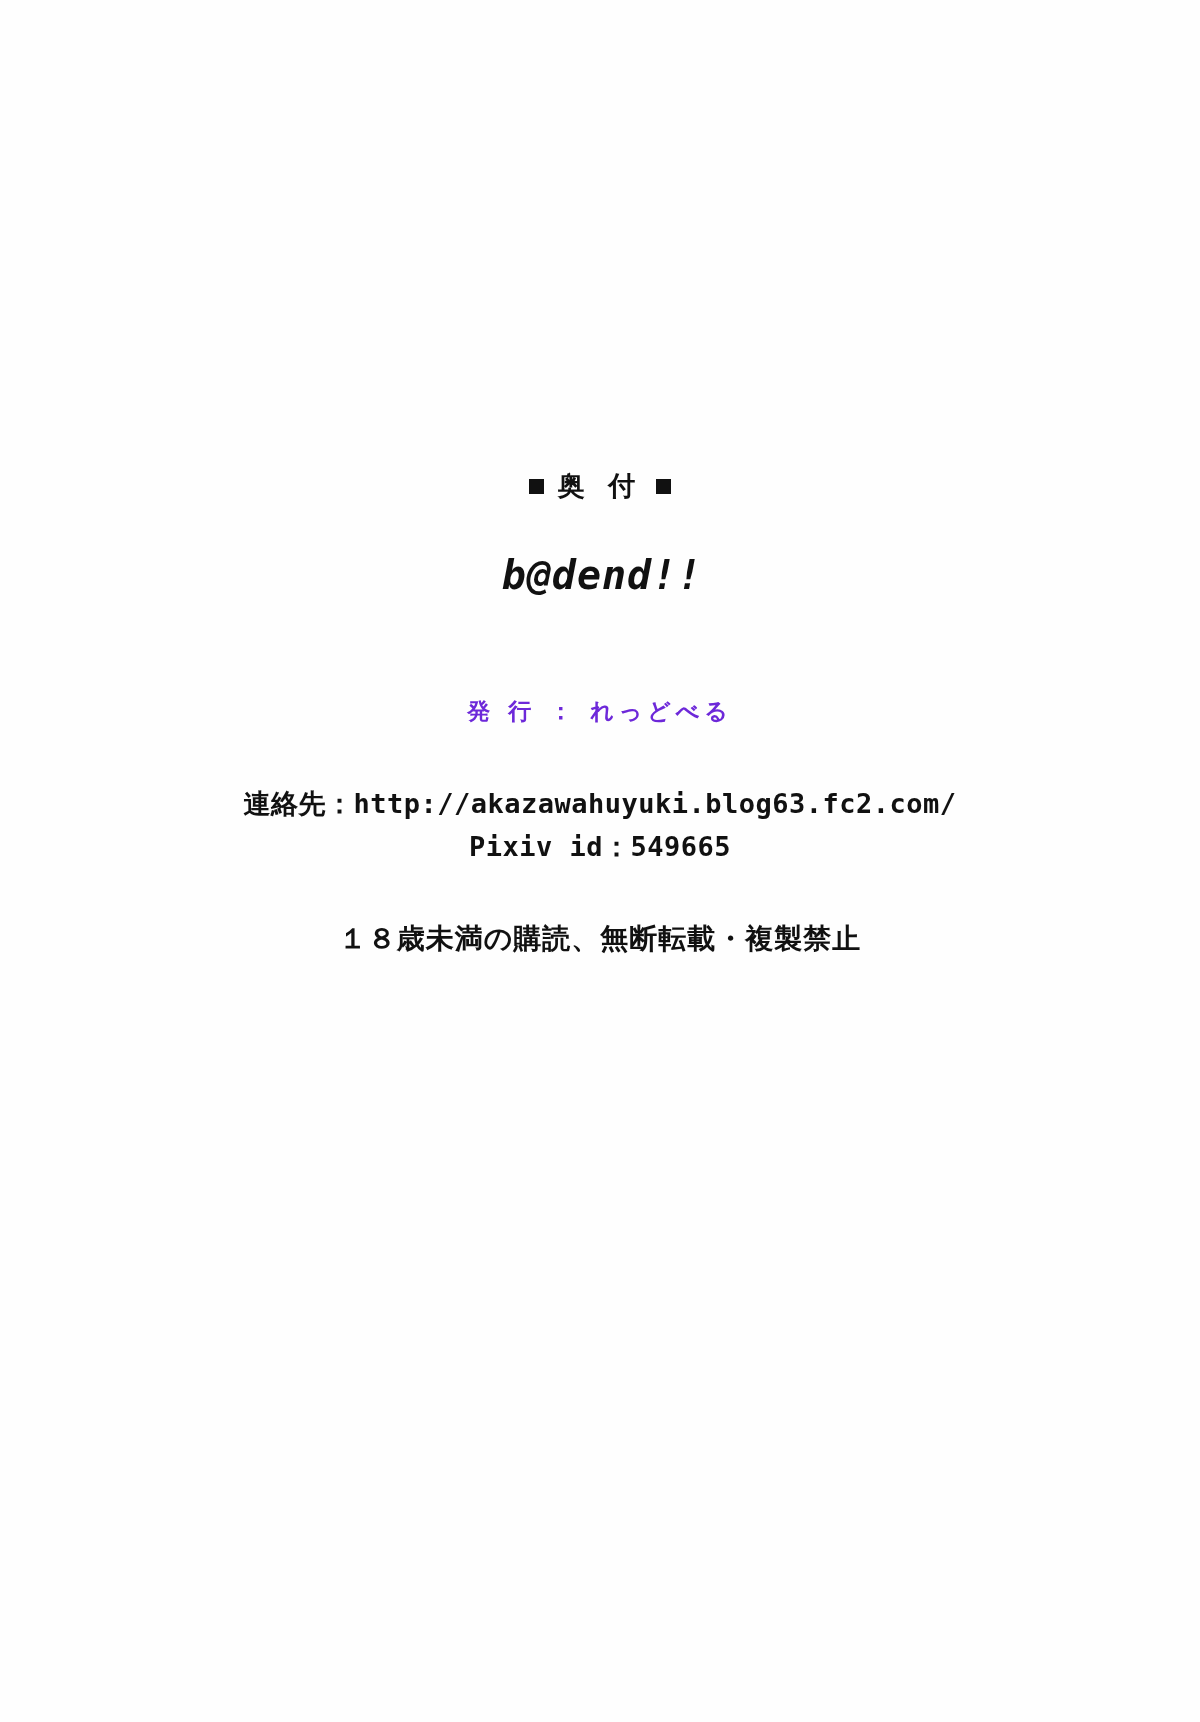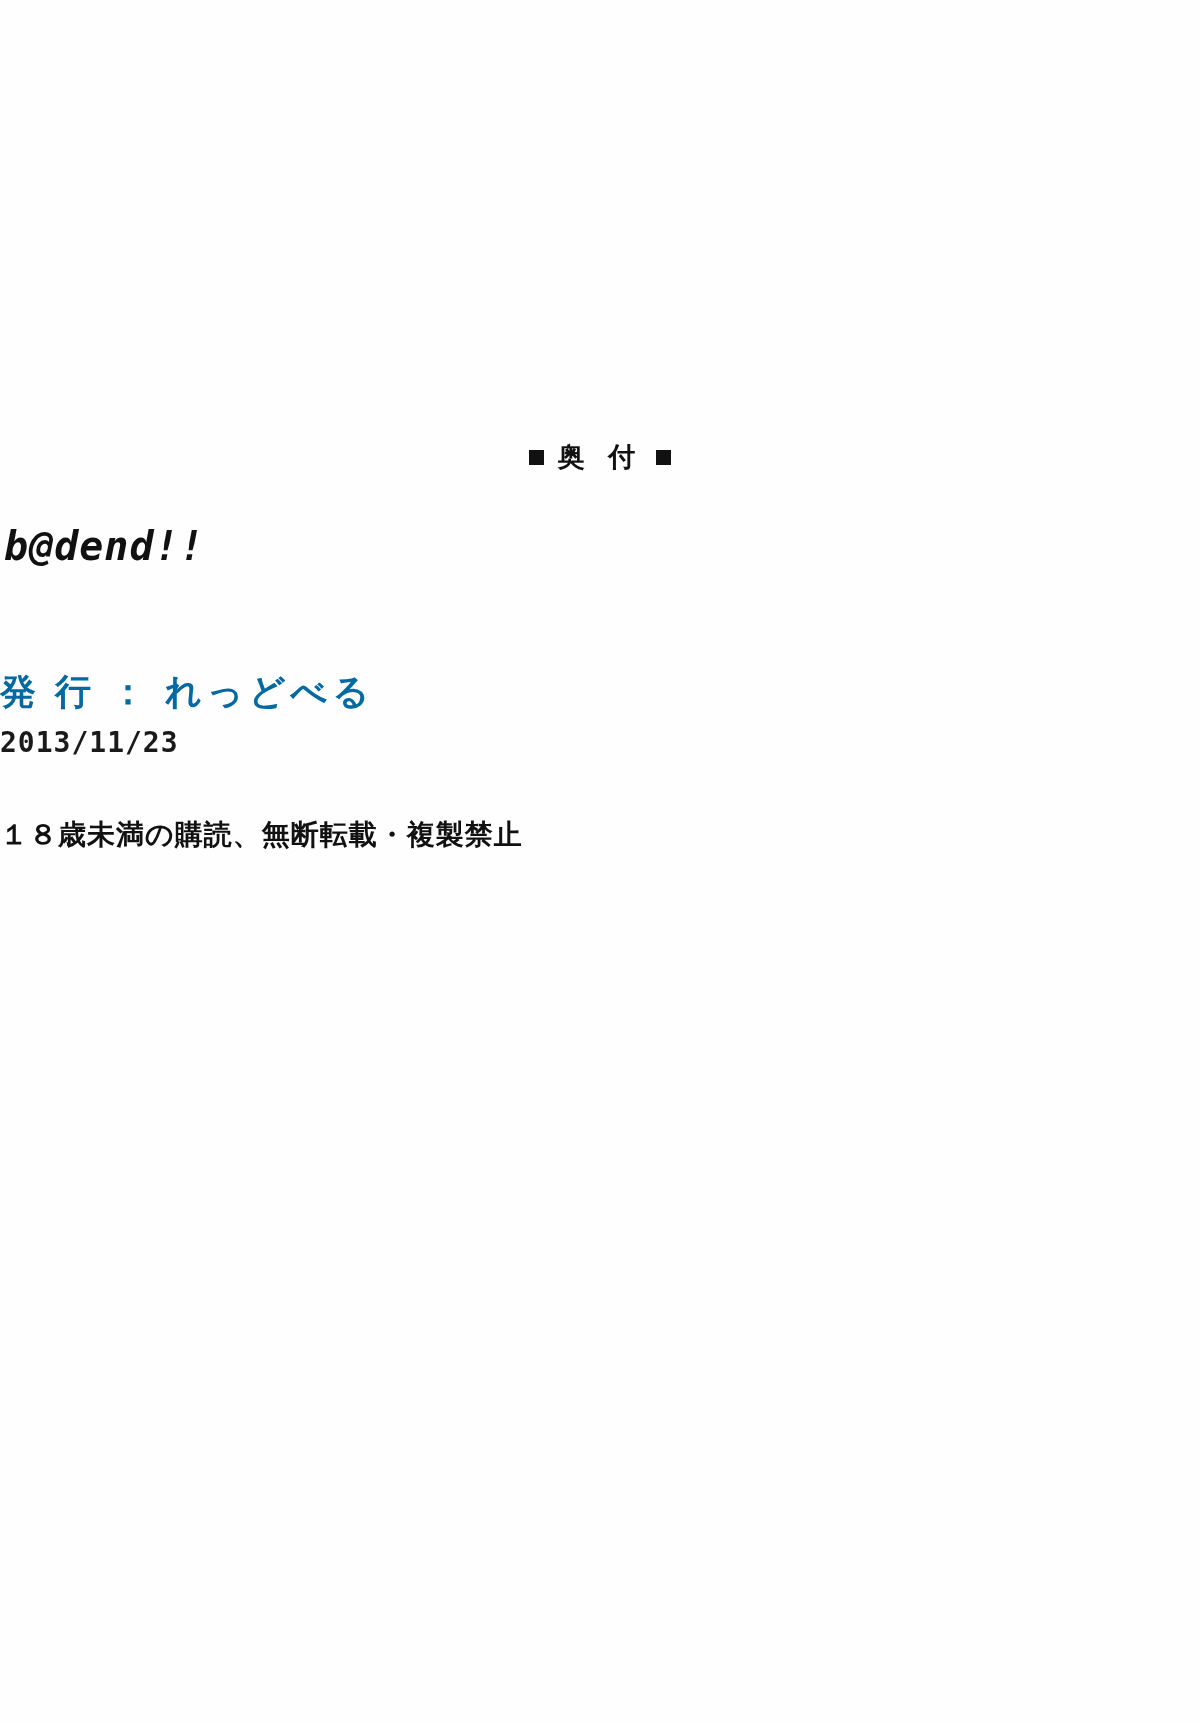--- a/index.html
+++ b/index.html
@@ -17,21 +17,22 @@
   }
   .page {
     position: absolute;
     inset: 0;
     background: #fefefe;
   }
   .colophon {
     position: absolute;
     left: 0;
     right: 0;
-    top: 439px;
+    top: 468px;
+    text-align: center;
   }
   .section-head {
     font-size: 27px;
     letter-spacing: 3px;
     font-weight: 700;
     color: #111;
     margin: 0 0 48px 0;
     display: flex;
     justify-content: center;
     align-items: center;
@@ -56,26 +57,25 @@
     padding-left: 4px;
     font-style: italic;
   }
   .block {
     margin-top: 0;
   }
   .publisher-block {
     margin-top: 96px;
   }
   .line {
-    font-size: 36px;
+    font-size: 23px;
     font-weight: 700;
-    color: #0369a1;
+    color: #6d28d9;
     line-height: 1.55;
     letter-spacing: 1px;
-    font-family: Liberation Serif, serif;
   }
   .line.spaced {
     letter-spacing: 5px;
   }
   .date {
     font-family: "DejaVu Sans Mono", monospace;
     font-size: 28px;
     font-weight: 700;
     letter-spacing: 1px;
     line-height: 1.55;
@@ -115,24 +115,27 @@
     <div class="section-head">
       <span class="sq"></span>
       <span class="label">奥 付</span>
       <span class="sq"></span>
     </div>
 
     <div class="work-title">b@dend!!</div>
 
     <div class="block publisher-block">
       <div class="line spaced">発 行 ： れっどべる</div>
-      <div class="date">2013/11/23</div>
     </div>
 
 
+    <div class="block contact-block">
+      <div class="contact-line">連絡先：http://akazawahuyuki.blog63.fc2.com/</div>
+      <div class="contact-line">Pixiv id：549665</div>
+    </div>
 
     <div class="block notice-block">
       <div class="notice">１８歳未満の購読、無断転載・複製禁止</div>
     </div>
 
   </div>
 
 </div>
 
 </body></html>

